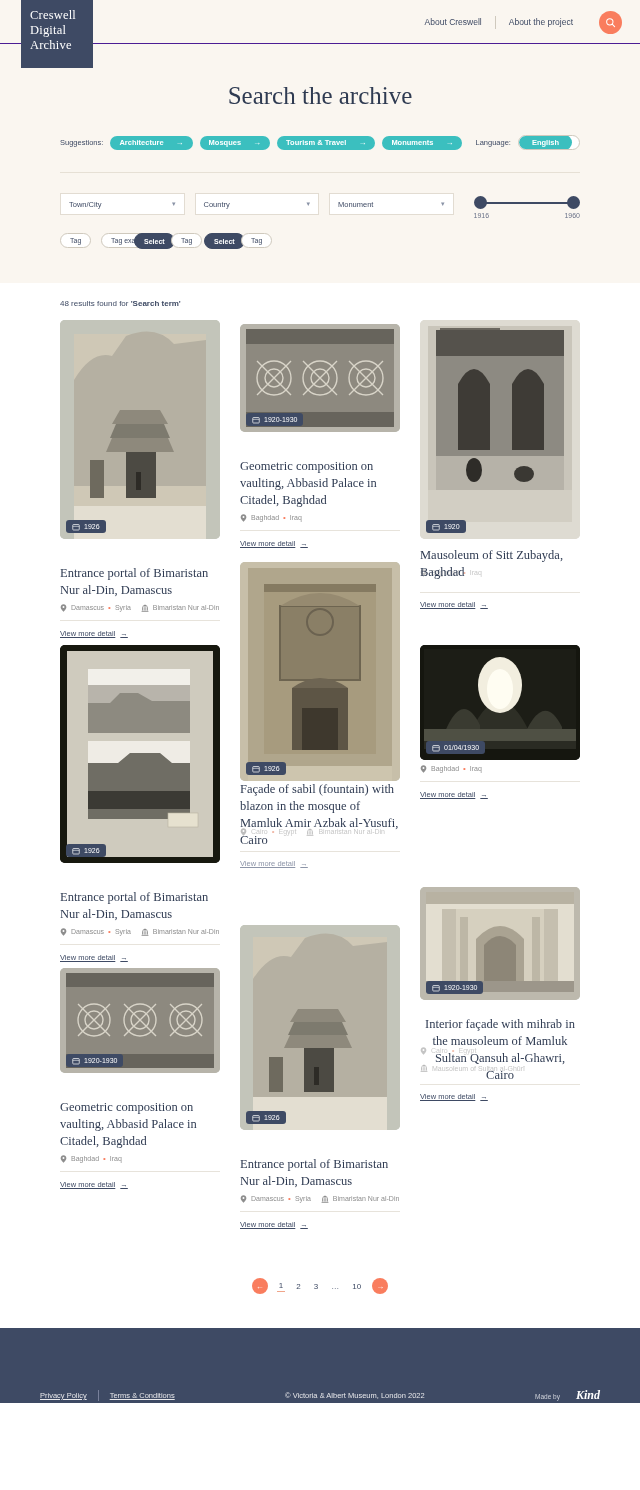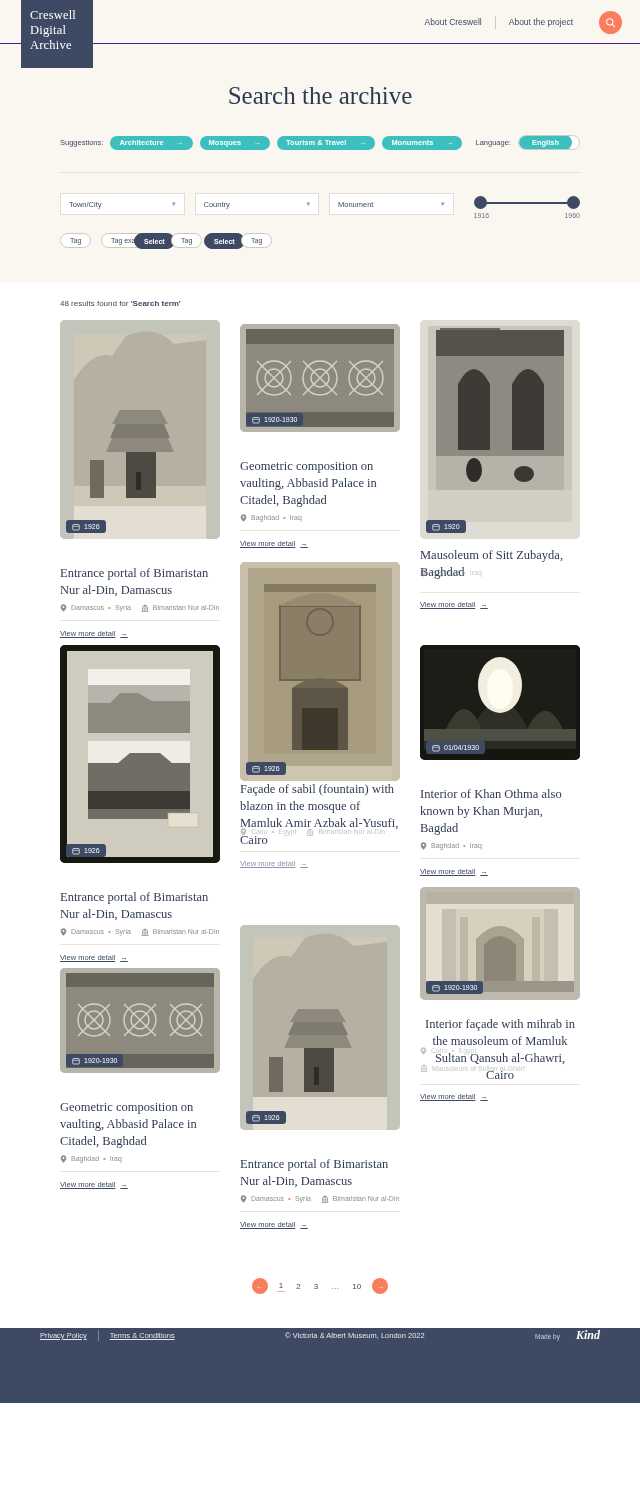--- a/index.html
+++ b/index.html
@@ -294,21 +294,21 @@
   }
   .pg-num.active {
     border-bottom: 1.5px solid #f0a58a;
     padding-bottom: 1px;
   }
 
   
   .footer {
     background: #3e4a64;
     height: 75px;
-    display: flex; align-items: flex-start;
+    display: flex; align-items: flex-end;
   }
   .footer-inner {
     width: 560px; margin: 0 auto;
     display: flex; align-items: center;
     color: #e7e7ea;
     font-size: 7.5px;
   }
   .footer-links { display: flex; align-items: center; gap: 11px; }
   .footer-links a { color: #e7e7ea; text-decoration: underline; }
   .f-sep { width: 1px; height: 11px; background: #78809a; }
@@ -756,21 +756,20 @@
           <rect x="4" y="96" width="152" height="8" fill="#2a2b23"></rect>
         </svg>
         <div class="date-badge">
           <svg class="cal" width="8" height="8" viewBox="0 0 16 16">
             <rect x="1.5" y="3" width="13" height="11" rx="1.5" fill="none" stroke="#fff" stroke-width="1.4"></rect>
             <line x1="1.5" y1="6.6" x2="14.5" y2="6.6" stroke="#fff" stroke-width="1.2"></line>
           </svg>
           <span>01/04/1930</span>
         </div>
       </div>
-      <div class="card-title">Interior of Khan Othma also known by Khan Murjan, Bagdad</div>
       <div class="meta">
         <svg width="7" height="8" viewBox="0 0 12 14">
           <path d="M6 0.6 C3.2 0.6 1 2.8 1 5.5 C1 8.9 6 13.4 6 13.4 S11 8.9 11 5.5 C11 2.8 8.8 0.6 6 0.6 Z" fill="#8d8d8d"></path>
           <circle cx="6" cy="5.4" r="1.7" fill="#fff"></circle>
         </svg>
         <span>Baghdad</span>
         <span class="dot">•</span>
         <span>Iraq</span>
       </div>
       <div class="card-rule"></div>

